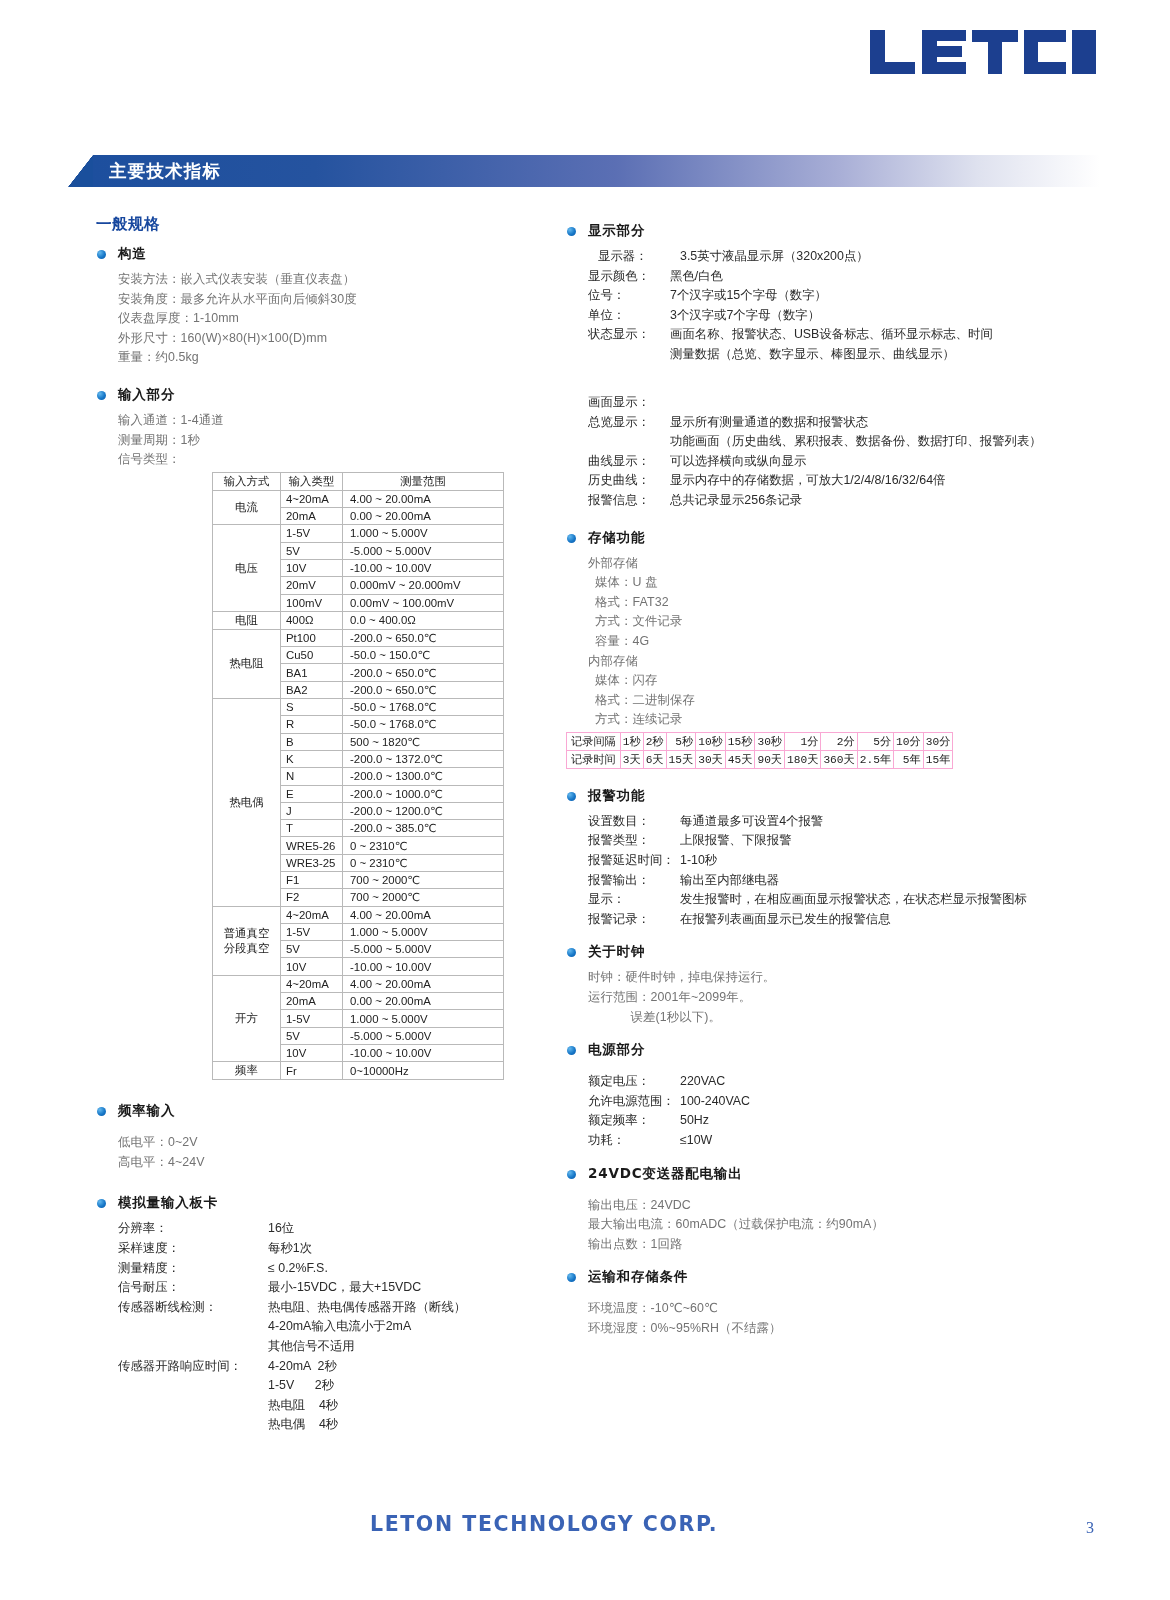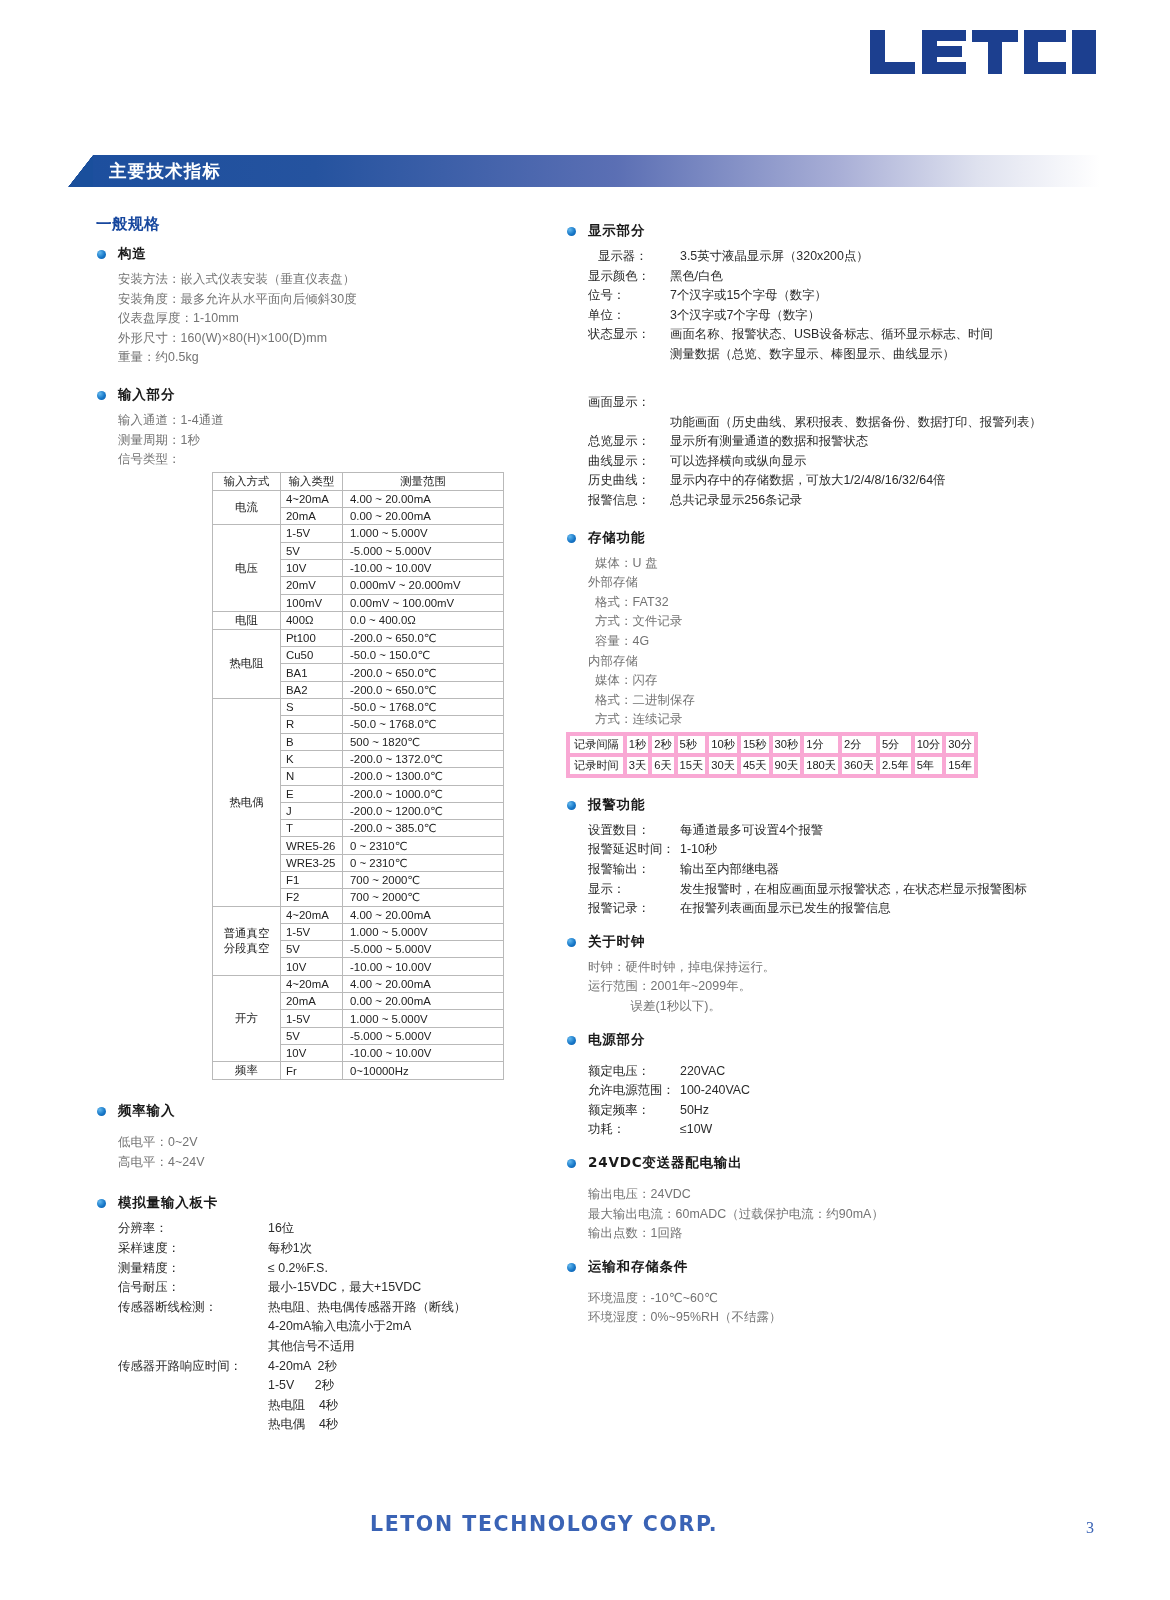--- a/index.html
+++ b/index.html
@@ -103,23 +103,23 @@
   col.c-mode  { width: 68px; }
   col.c-type  { width: 62px; }
   col.c-range { width: 161px; }
 
   
   .rec-wrap { margin-left: 0px; margin-top: 2px; }
   table.rec {
     border-collapse: collapse; font-size: 11.2px; color: #222;
   }
   table.rec td {
-    border: 4px solid #f9a8d4;
+    border: 1px solid #f9a8d4;
     padding: 1px 2px; height: 17.5px;
-    text-align: left; white-space: nowrap;
+    text-align: right; white-space: nowrap; font-family: Liberation Mono, monospace;
   }
   table.rec td.hdr { padding: 1px 4px; }
 
   
   .footer-text {
     position: absolute; left: 370px; top: 1512px;
     color: #3a63b5; font-size: 20.5px; font-weight: bold;
     letter-spacing: 1.6px;
     font-family: "DejaVu Sans", "Liberation Sans", sans-serif;
   }
@@ -446,28 +446,28 @@
           </div>
           <div class="kv">
             <span class="k" style="width: 82px;">状态显示：</span>
             <span class="v">画面名称、报警状态、USB设备标志、循环显示标志、时间</span>
           </div>
           <div class="kv">
             <span class="k" style="width: 82px; margin-top: 48px;">画面显示：</span>
             <span class="v">测量数据（总览、数字显示、棒图显示、曲线显示）</span>
           </div>
           <div class="kv">
+            <span class="k" style="width: 82px;">总览显示：</span>
+            <span class="v">显示所有测量通道的数据和报警状态</span>
+          </div>
+          <div class="kv">
             <span class="k" style="width: 82px;"></span>
             <span class="v">功能画面（历史曲线、累积报表、数据备份、数据打印、报警列表）</span>
           </div>
           <div class="kv">
-            <span class="k" style="width: 82px;">总览显示：</span>
-            <span class="v">显示所有测量通道的数据和报警状态</span>
-          </div>
-          <div class="kv">
             <span class="k" style="width: 82px;">曲线显示：</span>
             <span class="v">可以选择横向或纵向显示</span>
           </div>
           <div class="kv">
             <span class="k" style="width: 82px;">历史曲线：</span>
             <span class="v">显示内存中的存储数据，可放大1/2/4/8/16/32/64倍</span>
           </div>
           <div class="kv">
             <span class="k" style="width: 82px;">报警信息：</span>
             <span class="v">总共记录显示256条记录</span>
@@ -476,22 +476,22 @@
     </div>
 
     <div class="sp18"></div>
 
     <div class="bh">
       <span class="dot"></span>
       <span>存储功能</span>
     </div>
     <div class="body">
       <div id="storage-lines">
+          <div class="line">外部存储</div>
           <div class="line">  媒体：U 盘</div>
-          <div class="line">外部存储</div>
           <div class="line">  格式：FAT32</div>
           <div class="line">  方式：文件记录</div>
           <div class="line">  容量：4G</div>
           <div class="line">内部存储</div>
           <div class="line">  媒体：闪存</div>
           <div class="line">  格式：二进制保存</div>
           <div class="line">  方式：连续记录</div>
         </div>
     </div>
 
@@ -536,20 +536,24 @@
       <span class="dot"></span>
       <span>报警功能</span>
     </div>
     <div class="body">
       <div id="alarm-rows">
           <div class="kv">
             <span class="k" style="width: 92px;">设置数目：</span>
             <span class="v">每通道最多可设置4个报警</span>
           </div>
           <div class="kv">
+            <span class="k" style="width: 92px;">报警类型：</span>
+            <span class="v">上限报警、下限报警</span>
+          </div>
+          <div class="kv">
             <span class="k" style="width: 92px;">报警延迟时间：</span>
             <span class="v">1-10秒</span>
           </div>
           <div class="kv">
             <span class="k" style="width: 92px;">报警输出：</span>
             <span class="v">输出至内部继电器</span>
           </div>
           <div class="kv">
             <span class="k" style="width: 92px;">显示：</span>
             <span class="v">发生报警时，在相应画面显示报警状态，在状态栏显示报警图标</span>

